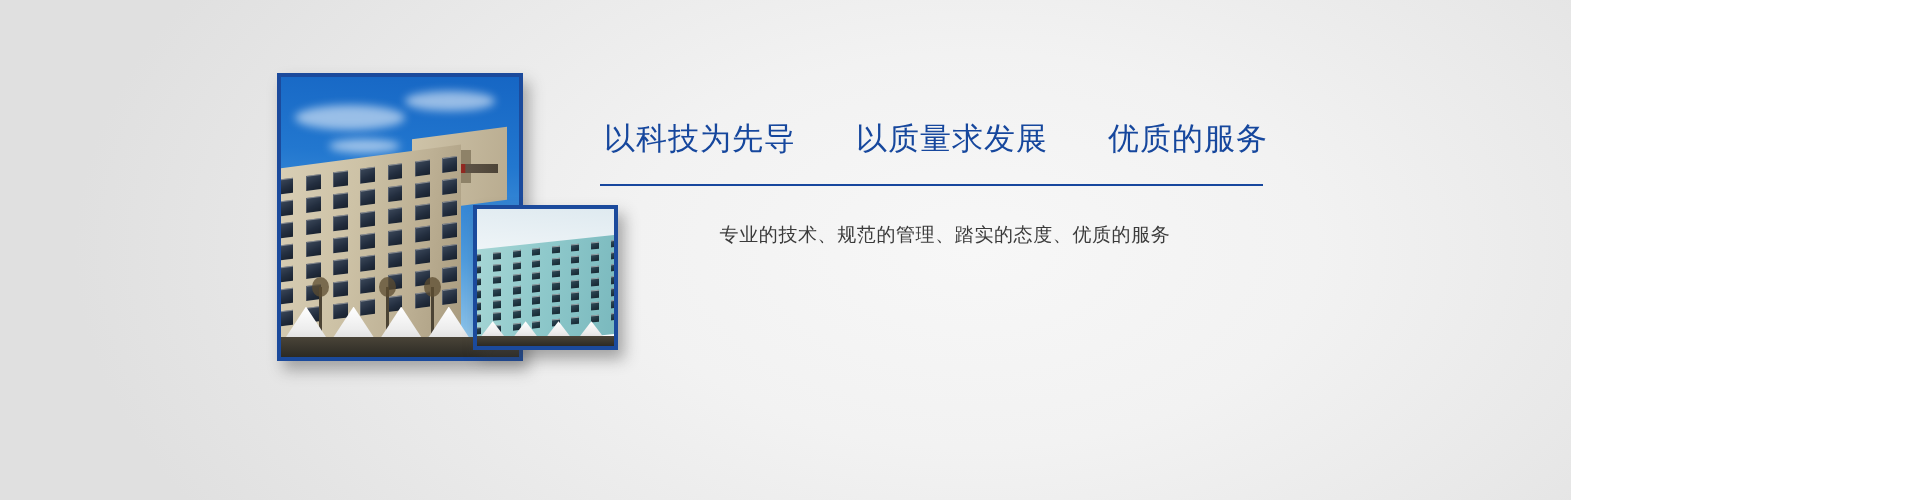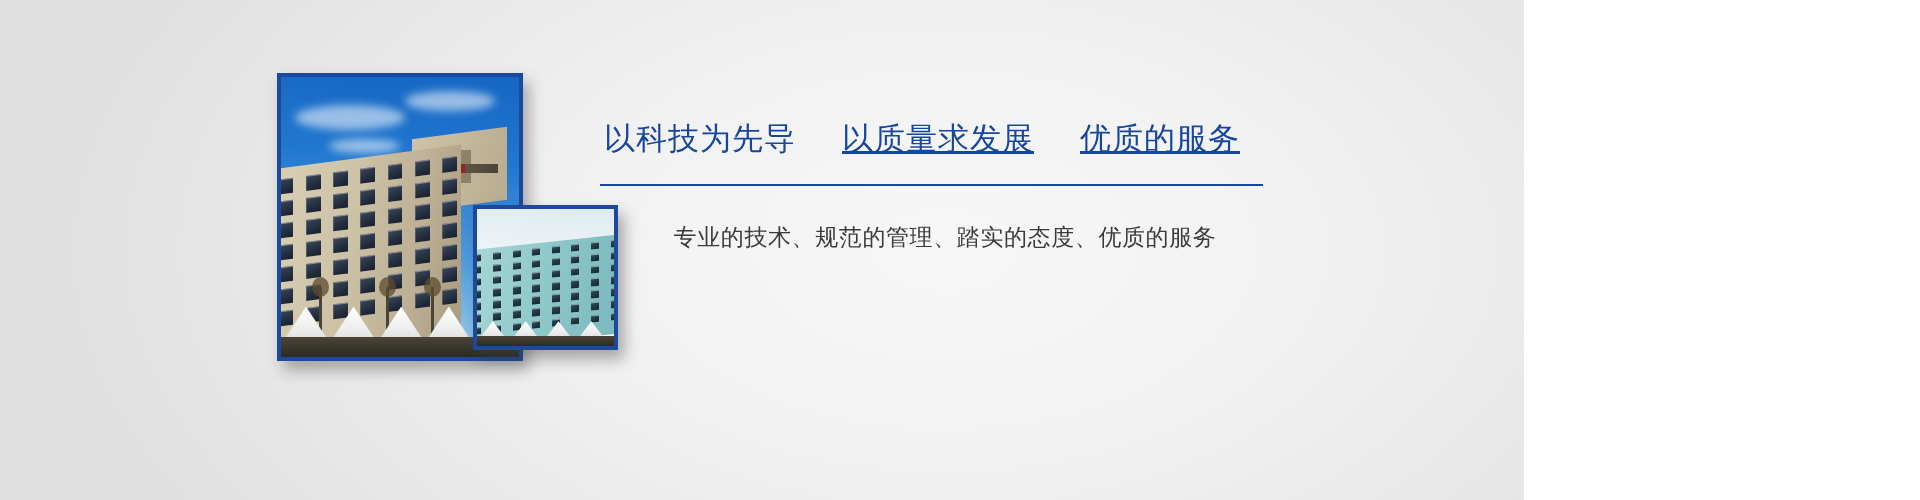--- a/index.html
+++ b/index.html
@@ -12,20 +12,21 @@
   }
 
   .banner {
     position: relative;
     width: 1524px;
     height: 500px;
     overflow: hidden;
     background:
       radial-gradient(ellipse 900px 520px at 62% 50%, #f7f7f7 0%, #f2f2f2 38%, #e9e9e9 70%, #e0e0e0 100%),
       linear-gradient(180deg, #e6e6e6 0%, #efefef 45%, #e4e4e4 100%);
+    padding-left: 47px;
   }
 
   
   .collage {
     position: absolute;
     left: 0;
     top: 0;
     width: 700px;
     height: 500px;
   }
@@ -212,36 +213,35 @@
     align-items: baseline;
     color: #16479d;
     font-size: 31px;
     line-height: 1.25;
     font-weight: 400;
     letter-spacing: 1px;
     white-space: nowrap;
     padding-left: 4px;
   }
   .headline .phrase + .phrase {
-    margin-left: 46px;
-    text-decoration: underline;
+    margin-left: 60px;
   }
 
   .divider {
     margin-top: 25px;
     width: 663px;
     height: 2px;
     background: #17479e;
   }
 
   .subtitle {
     margin-top: 36px;
     text-align: center;
     color: #3b3b3b;
-    font-size: 23px;
+    font-size: 19px;
     letter-spacing: 0.6px;
     white-space: nowrap;
     padding-right: 10px;
   }
 </style>
 </head>
 <body>
 
 <div class="banner">
 

